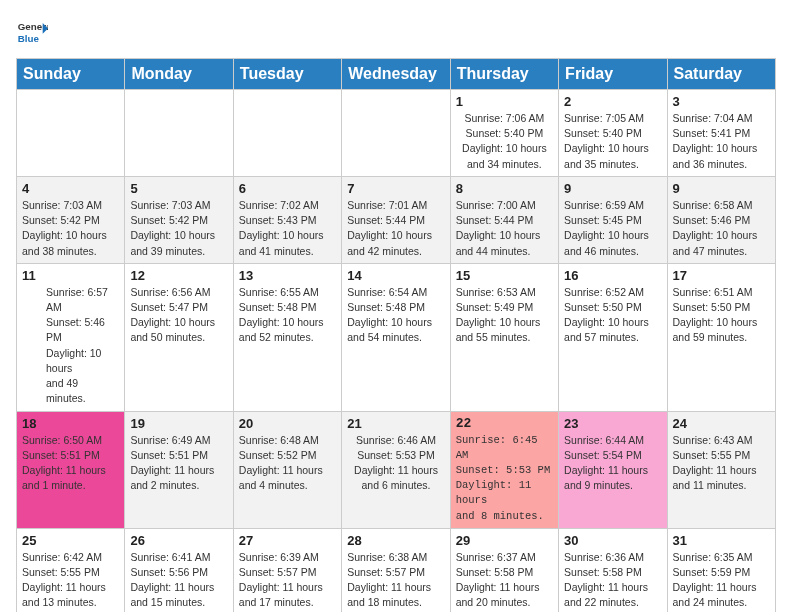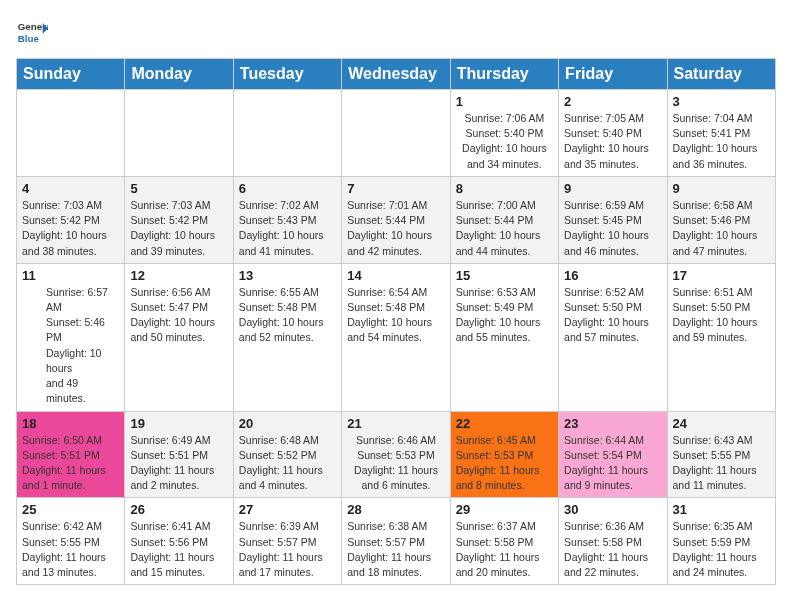--- a/index.html
+++ b/index.html
@@ -260,21 +260,21 @@
 Daylight: 11 hours
 and 4 minutes.</div>
         </td>
         <td style="background: rgb(242, 242, 242);">
           <div class="day-num">21</div>
           <div class="day-info" style="white-space: pre-line; text-align: center;">Sunrise: 6:46 AM
 Sunset: 5:53 PM
 Daylight: 11 hours
 and 6 minutes.</div>
         </td>
-        <td style="background: #f97316;">
+        <td style="background: #fca5a5; font-family: Liberation Mono, monospace;">
           <div class="day-num">22</div>
           <div class="day-info" style="white-space: pre-line;">Sunrise: 6:45 AM
 Sunset: 5:53 PM
 Daylight: 11 hours
 and 8 minutes.</div>
         </td>
         <td style="background: #f9a8d4;">
           <div class="day-num">23</div>
           <div class="day-info" style="white-space: pre-line;">Sunrise: 6:44 AM
 Sunset: 5:54 PM

